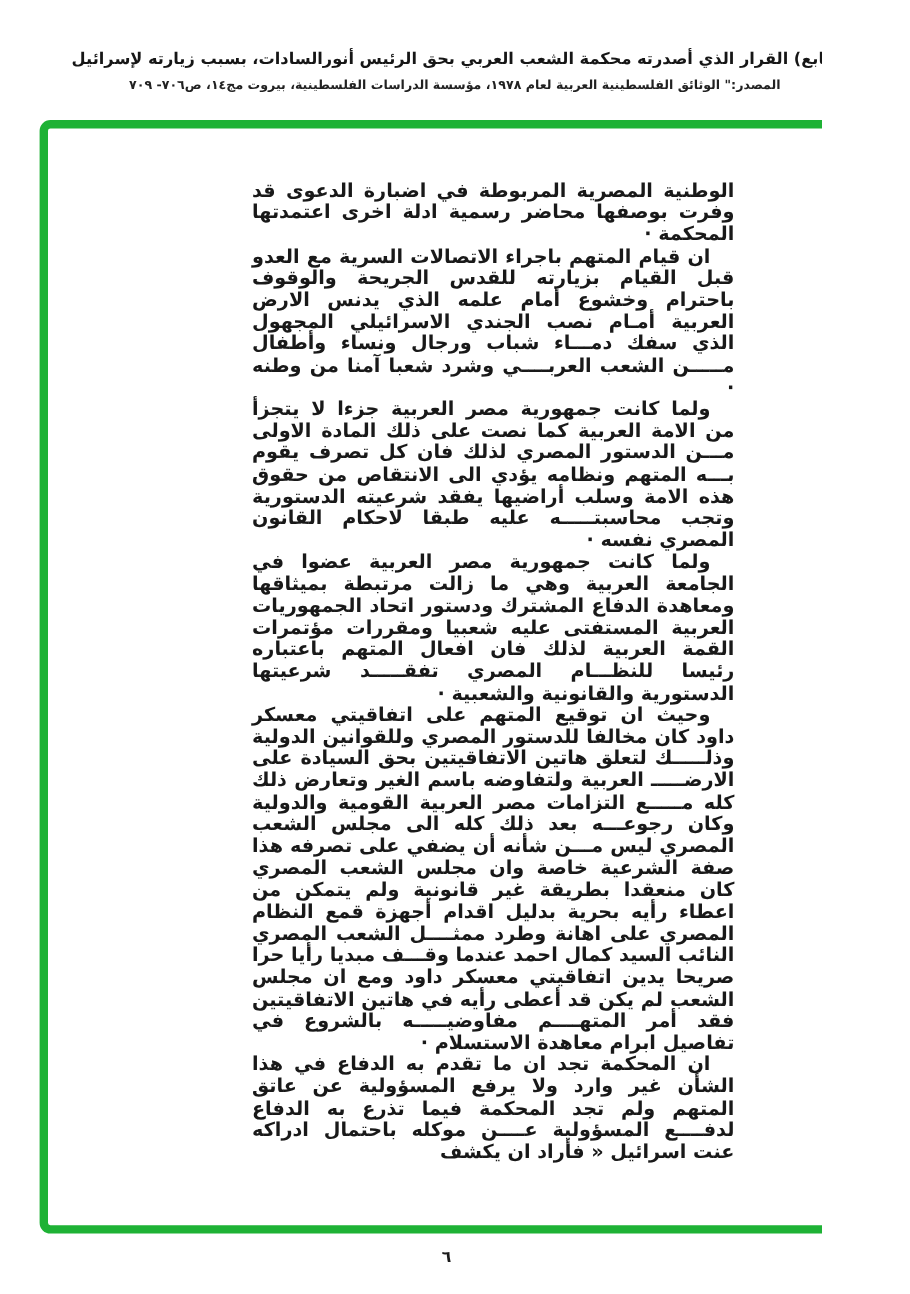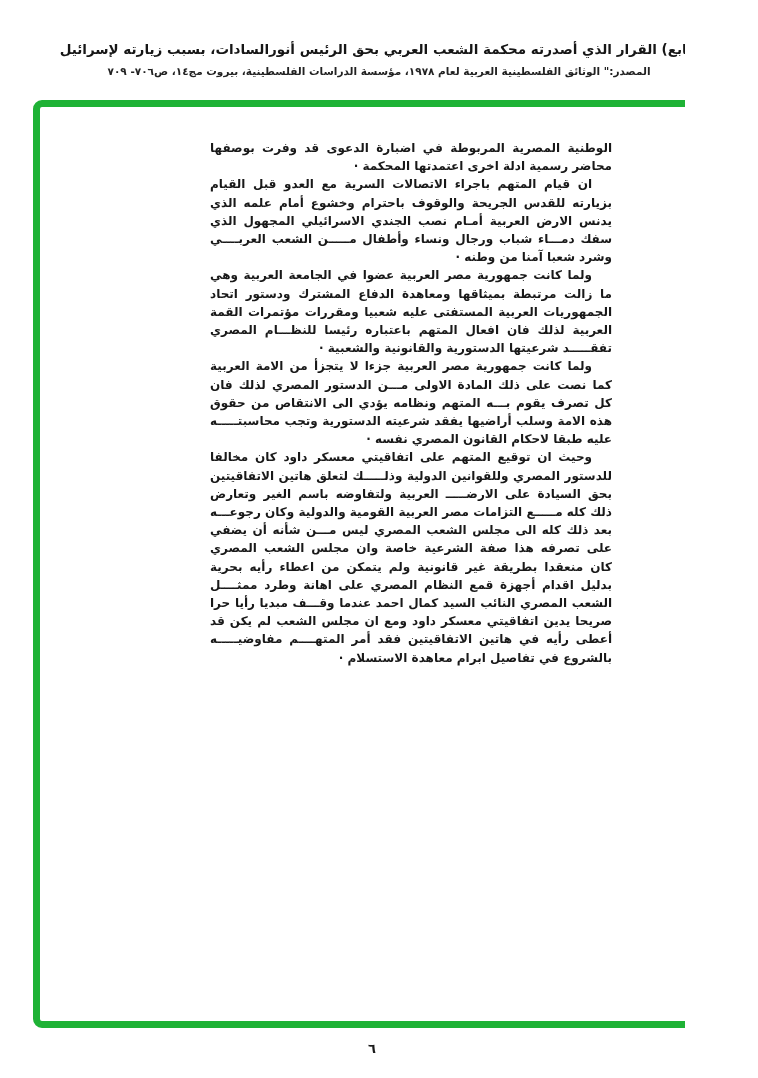--- a/index.html
+++ b/index.html
@@ -44,25 +44,25 @@
     top: 100px;
     width: 681px;
     height: 914px;
     border: 7px solid #1eb235;
     border-radius: 9px;
     background: transparent;
   }
   .text-column {
     position: absolute;
     left: 210px;
-    top: 139px;
+    top: 150px;
     width: 402px;
     direction: rtl;
     text-align: justify;
-    font-size: 12px;
+    font-size: 16px;
     font-weight: bold;
     line-height: 18.2px;
     color: #191919;
     letter-spacing: 0;
   }
   .text-column p {
     margin: 0;
     padding: 0;
     text-indent: 20px;
   }
@@ -89,20 +89,21 @@
   <header class="page-header">
     <div class="doc-title">(تابع) القرار الذي أصدرته محكمة الشعب العربي بحق الرئيس أنورالسادات، بسبب زيارته لإسرائيل</div>
     <div class="doc-source">المصدر:" الوثائق الفلسطينية العربية لعام ١٩٧٨، مؤسسة الدراسات الفلسطينية، بيروت مج١٤، ص٧٠٦- ٧٠٩</div>
   </header>
 
   <div class="content-frame"></div>
 
   <div class="text-column">
     <p class="continuation">الوطنية المصرية المربوطة في اضبارة الدعوى قد وفرت بوصفها محاضر رسمية ادلة اخرى اعتمدتها المحكمة ·</p>
     <p>ان قيام المتهم باجراء الاتصالات السرية مع العدو قبل القيام بزيارته للقدس الجريحة والوقوف باحترام وخشوع أمام علمه الذي يدنس الارض العربية أمـام نصب الجندي الاسرائيلي المجهول الذي سفك دمـــاء شباب ورجال ونساء وأطفال مـــــن الشعب العربــــي وشرد شعبا آمنا من وطنه ·</p>
+    <p>ولما كانت جمهورية مصر العربية جزءا لا يتجزأ من الامة العربية كما نصت على ذلك المادة الاولى مـــن الدستور المصري لذلك فان كل تصرف يقوم بـــه المتهم ونظامه يؤدي الى الانتقاص من حقوق هذه الامة وسلب أراضيها يفقد شرعيته الدستورية وتجب محاسبتـــــه عليه طبقا لاحكام القانون المصري نفسه ·</p>
     <p>ولما كانت جمهورية مصر العربية عضوا في الجامعة العربية وهي ما زالت مرتبطة بميثاقها ومعاهدة الدفاع المشترك ودستور اتحاد الجمهوريات العربية المستفتى عليه شعبيا ومقررات مؤتمرات القمة العربية لذلك فان افعال المتهم باعتباره رئيسا للنظـــام المصري تفقـــــد شرعيتها الدستورية والقانونية والشعبية ·</p>
-    <p>ولما كانت جمهورية مصر العربية جزءا لا يتجزأ من الامة العربية كما نصت على ذلك المادة الاولى مـــن الدستور المصري لذلك فان كل تصرف يقوم بـــه المتهم ونظامه يؤدي الى الانتقاص من حقوق هذه الامة وسلب أراضيها يفقد شرعيته الدستورية وتجب محاسبتـــــه عليه طبقا لاحكام القانون المصري نفسه ·</p>
     <p>وحيث ان توقيع المتهم على اتفاقيتي معسكر داود كان مخالفا للدستور المصري وللقوانين الدولية وذلـــــك لتعلق هاتين الاتفاقيتين بحق السيادة على الارضـــــ العربية ولتفاوضه باسم الغير وتعارض ذلك كله مـــــع التزامات مصر العربية القومية والدولية وكان رجوعـــه بعد ذلك كله الى مجلس الشعب المصري ليس مـــن شأنه أن يضفي على تصرفه هذا صفة الشرعية خاصة وان مجلس الشعب المصري كان منعقدا بطريقة غير قانونية ولم يتمكن من اعطاء رأيه بحرية بدليل اقدام أجهزة قمع النظام المصري على اهانة وطرد ممثــــل الشعب المصري النائب السيد كمال احمد عندما وقـــف مبديا رأيا حرا صريحا يدين اتفاقيتي معسكر داود ومع ان مجلس الشعب لم يكن قد أعطى رأيه في هاتين الاتفاقيتين فقد أمر المتهــــم مفاوضيـــــه بالشروع في تفاصيل ابرام معاهدة الاستسلام ·</p>
+    <p>ان المحكمة تجد ان ما تقدم به الدفاع في هذا الشأن غير وارد ولا يرفع المسؤولية عن عاتق المتهم ولم تجد المحكمة فيما تذرع به الدفاع لدفــــع المسؤولية عــــن موكله باحتمال ادراكه عنت اسرائيل « فأراد ان يكشف</p>
   </div>
 
   <div class="page-number">٦</div>
 
 </div>
 
 </body></html>

